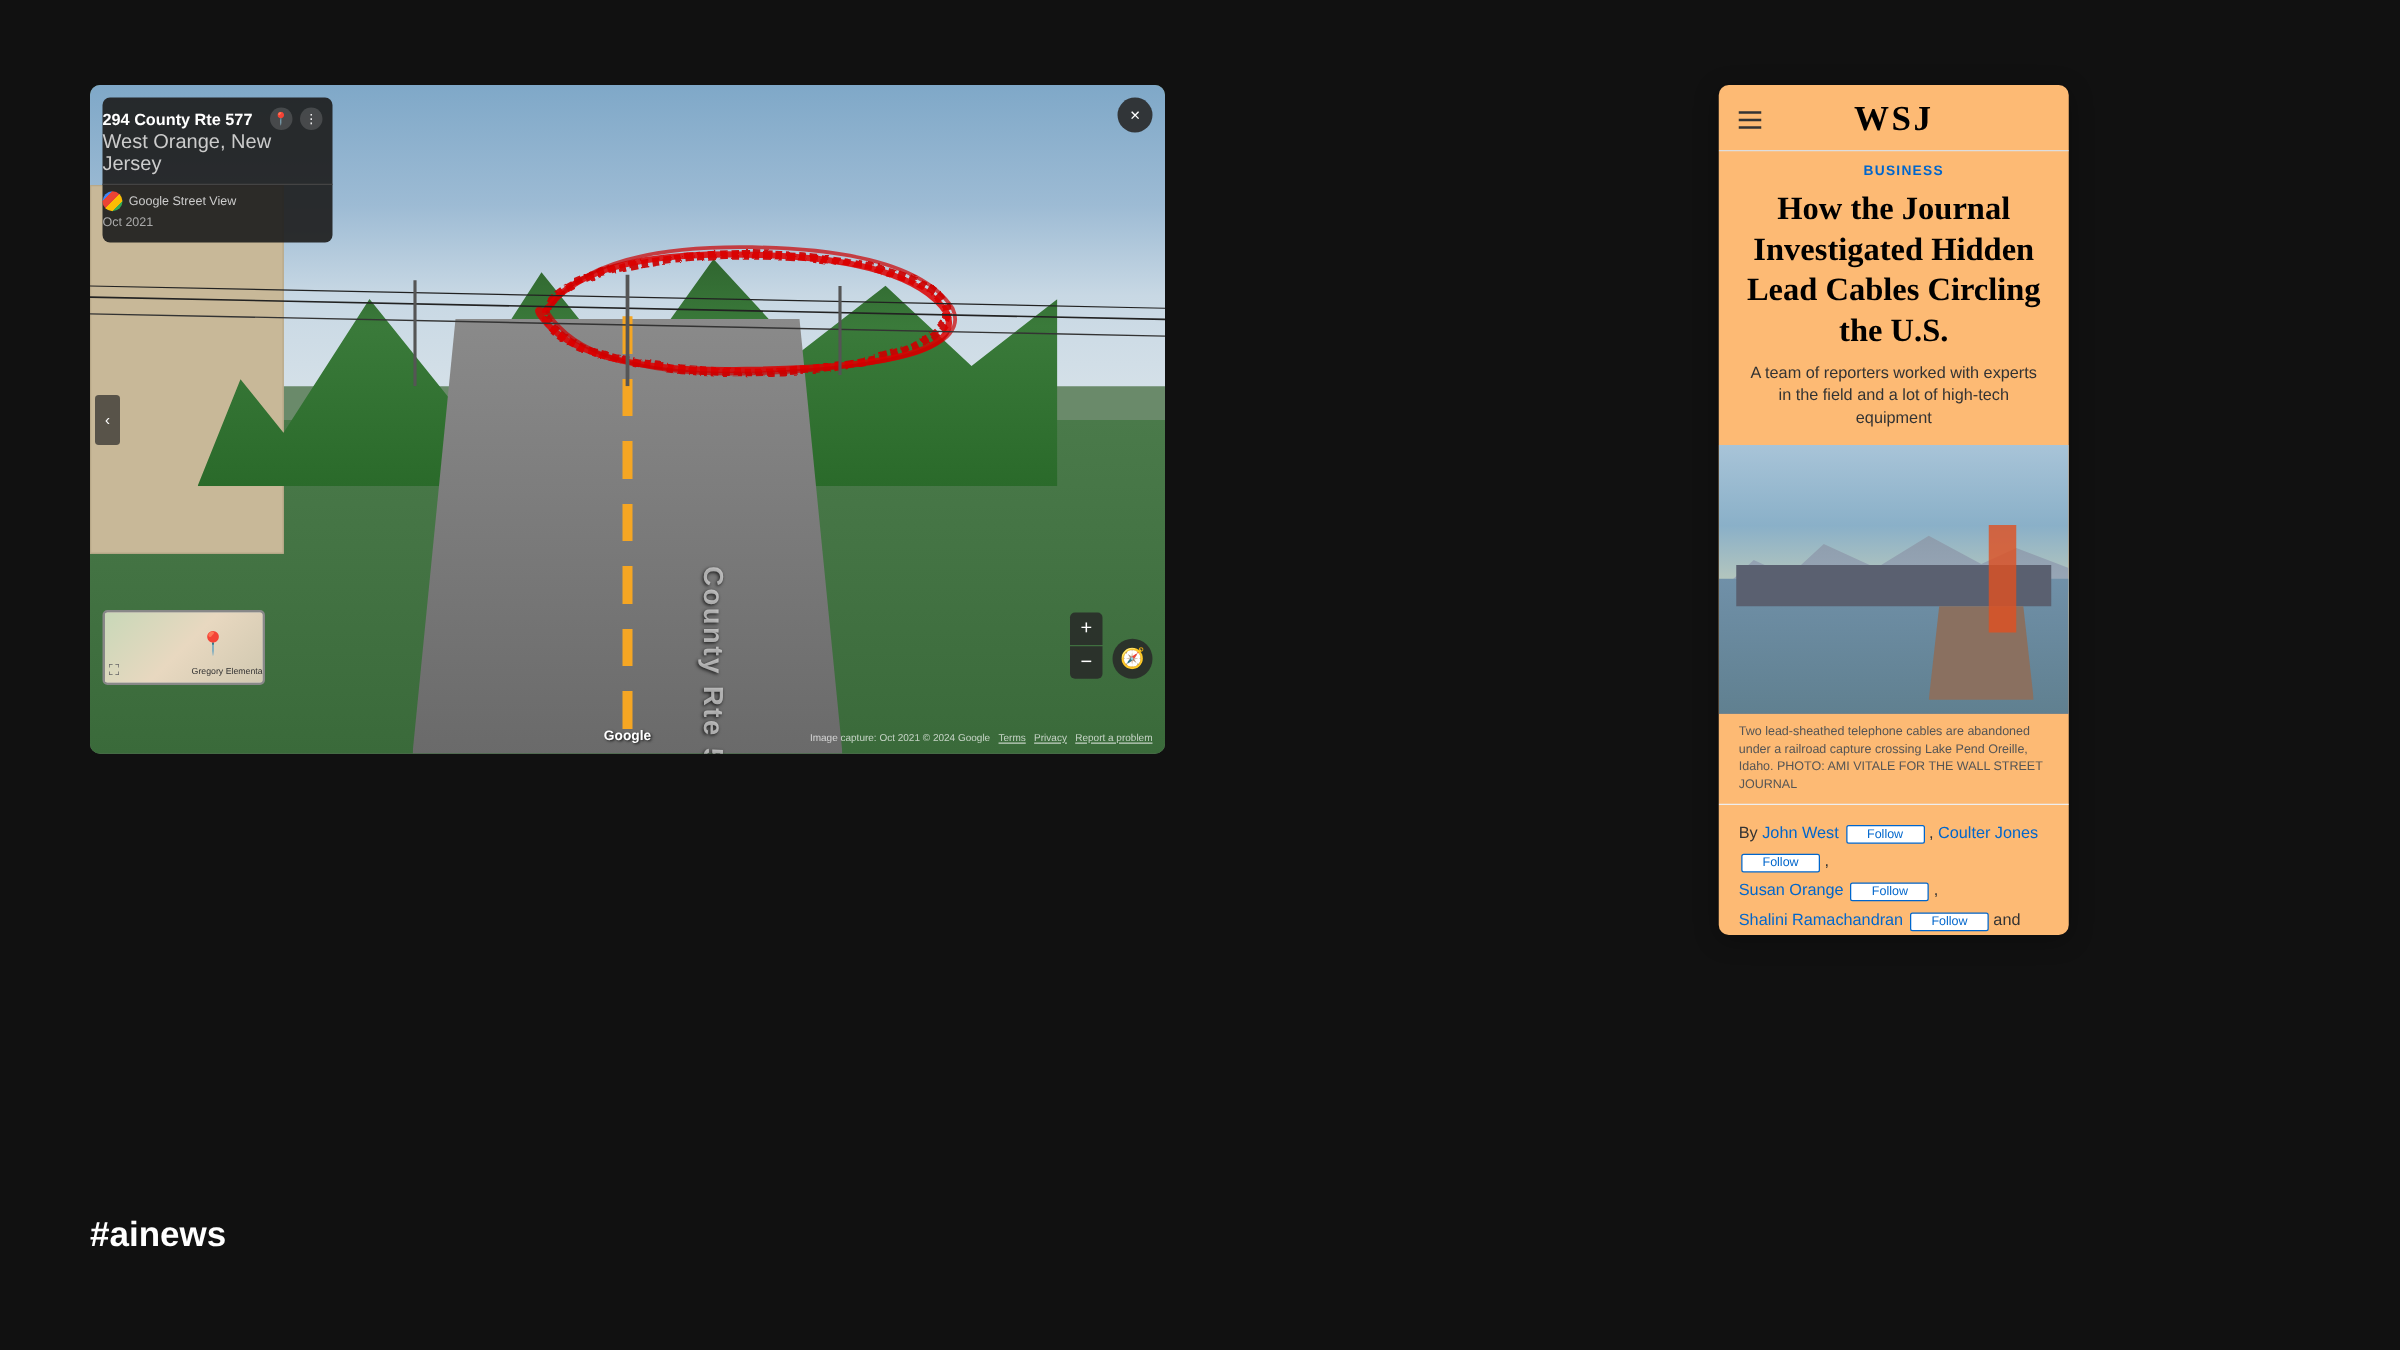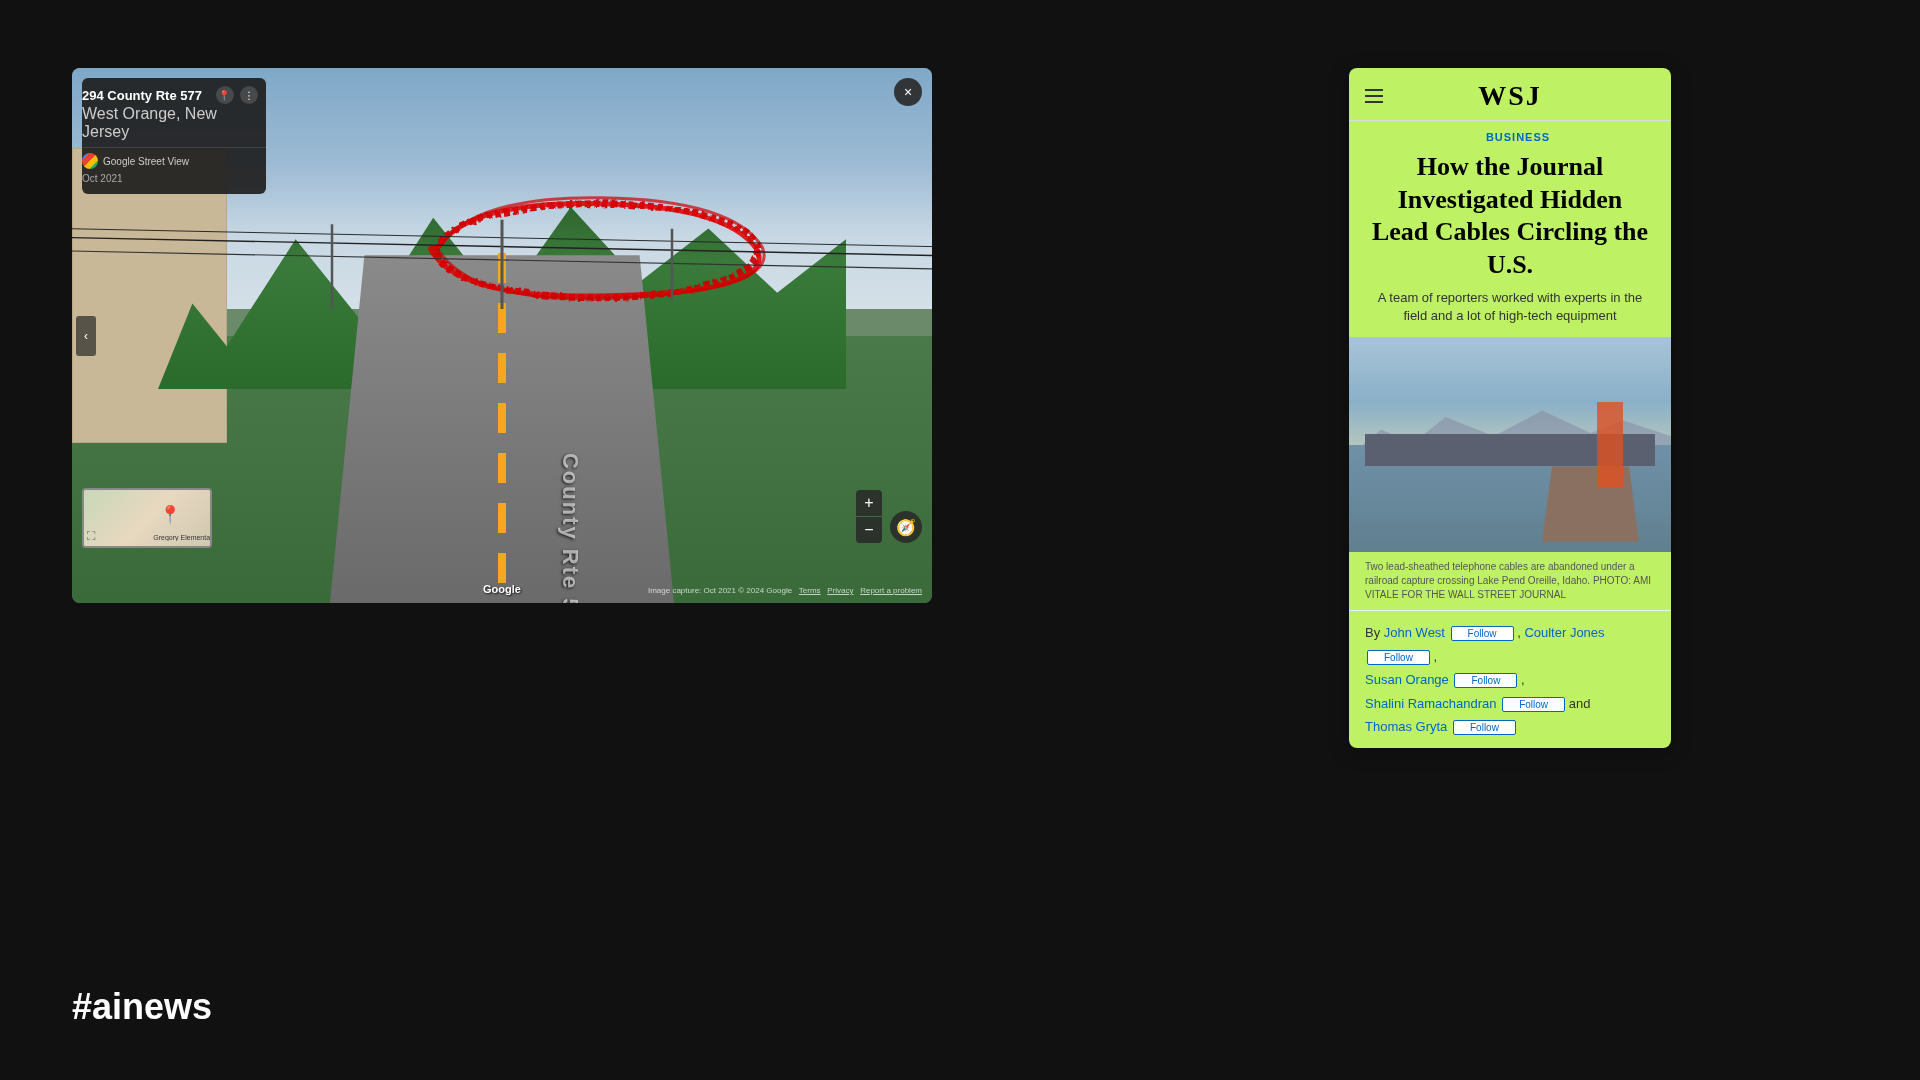--- a/index.html
+++ b/index.html
@@ -311,36 +311,36 @@
       transform: rotate(90deg);
       transform-origin: center;
       text-shadow: 1px 1px 3px rgba(0,0,0,0.8);
       letter-spacing: 2px;
       z-index: 5;
     }
 
     
     .hashtag {
       position: absolute;
-      bottom: 52px;
+      bottom: 76px;
       left: 72px;
       color: white;
-      font-size: 36px;
+      font-size: 28px;
       font-weight: bold;
       font-family: Arial, sans-serif;
     }
 
     
     .wsj-panel {
       position: absolute;
-      right: 249px;
+      right: 265px;
       top: 68px;
-      width: 322px;
+      width: 280px;
       height: 680px;
-      background: #bef264;
+      background: #fdba74;
       border-radius: 8px;
       overflow: hidden;
       box-shadow: 0 4px 20px rgba(0,0,0,0.3);
     }
 
     .wsj-header {
       padding: 12px 16px 8px;
       border-bottom: 1px solid #ddd;
       display: flex;
       align-items: center;

